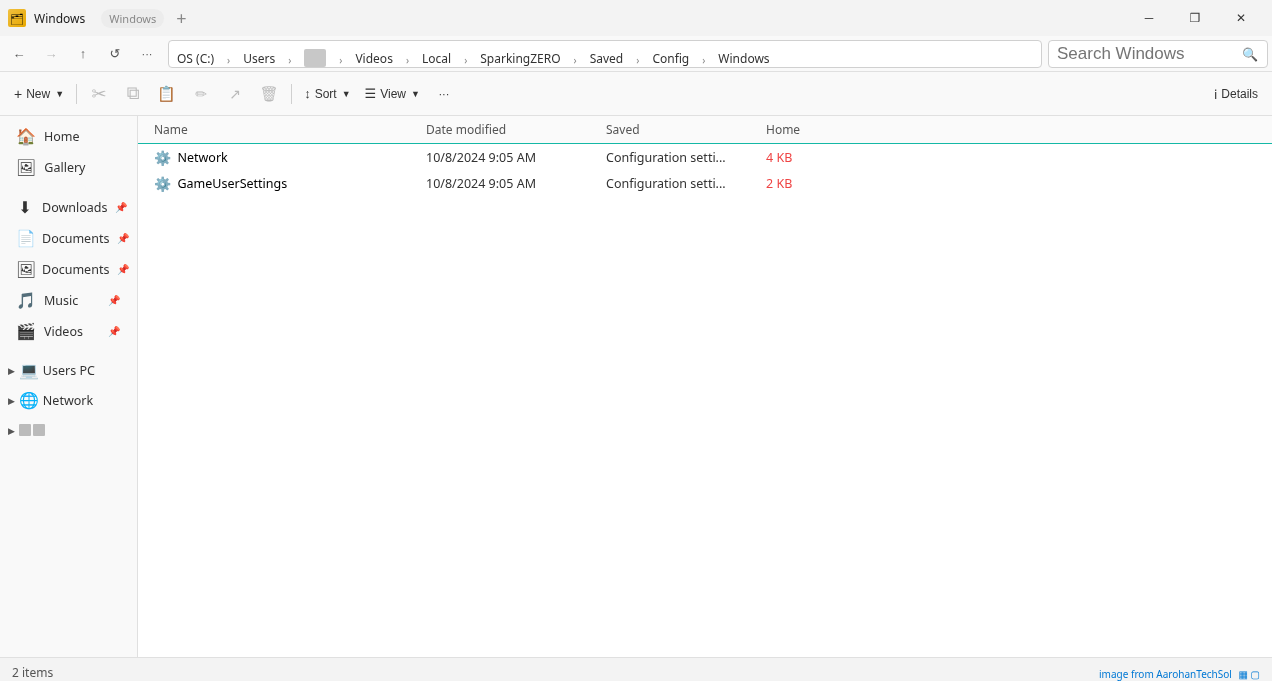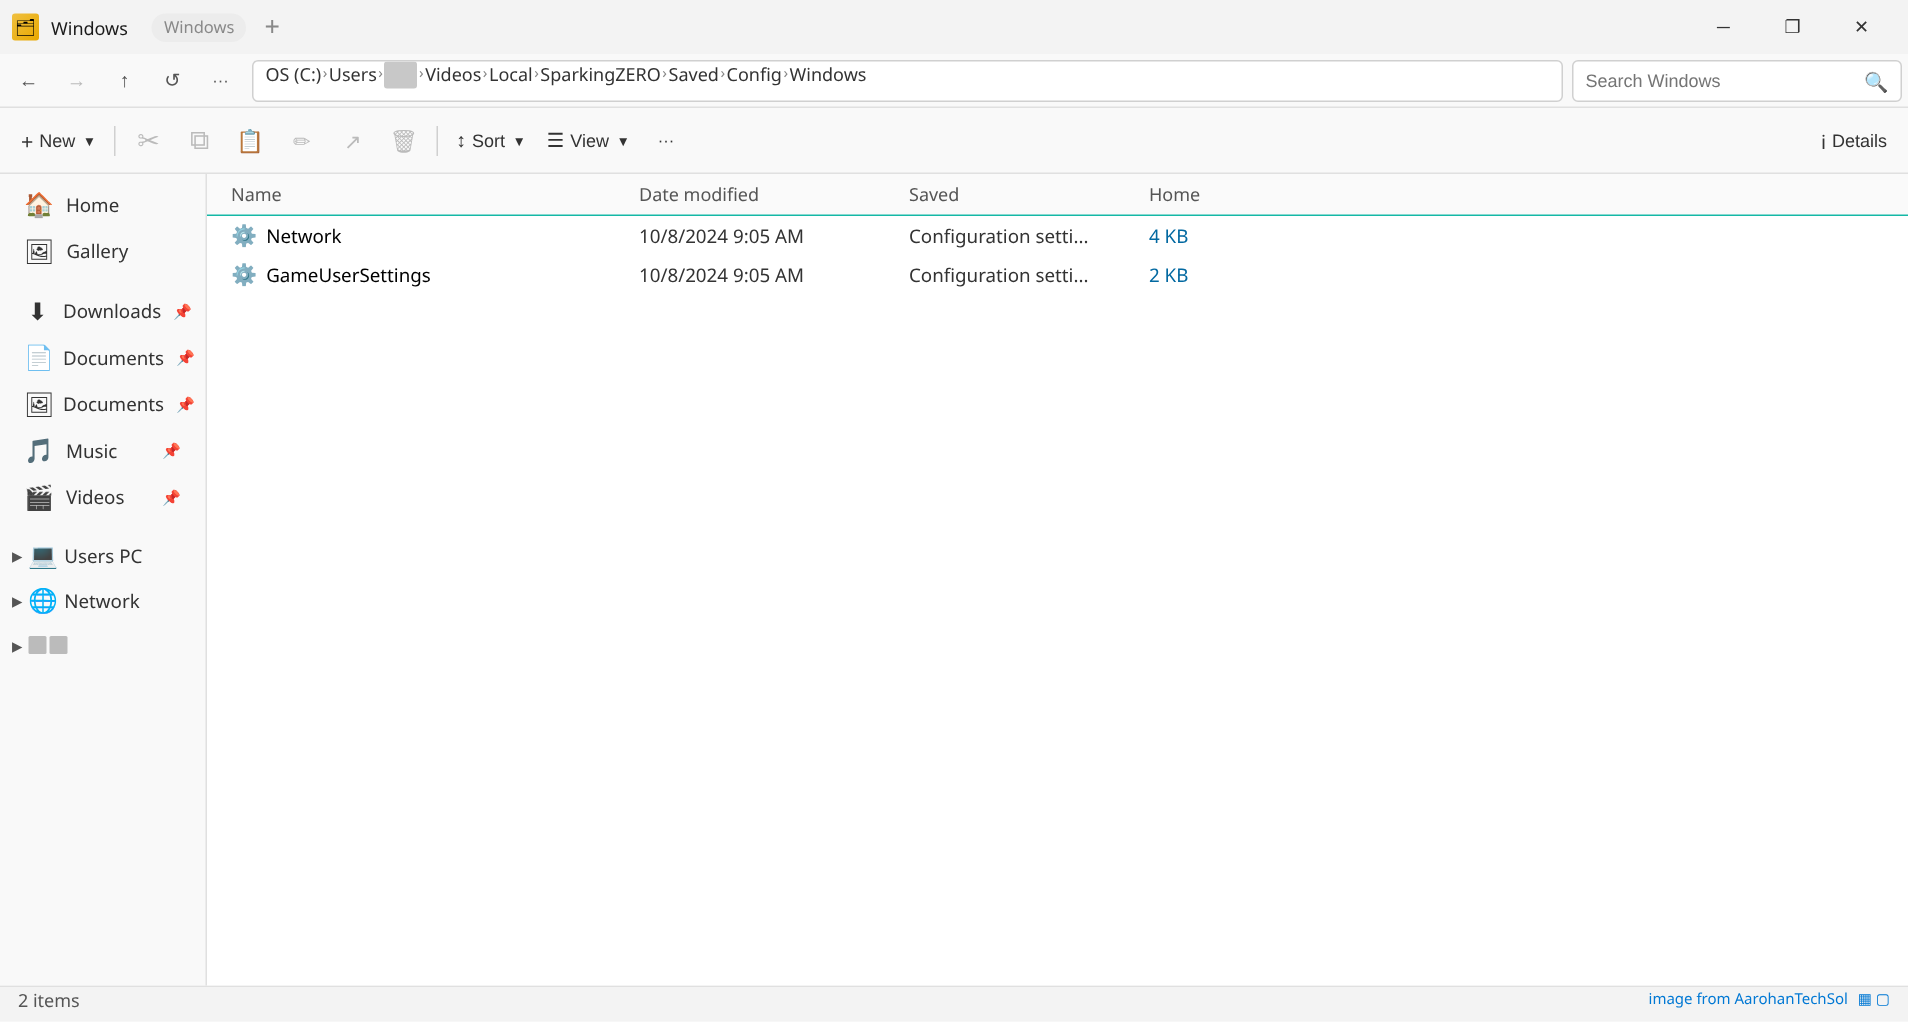--- a/index.html
+++ b/index.html
@@ -80,28 +80,28 @@
       border-radius: 4px;
       color: #555;
       font-size: 13px;
     }
     .nav-btn.disabled { color: #bbb; cursor: default; }
 
     
     .breadcrumb {
       flex: 1;
       display: flex;
-      align-items: flex-start;
+      align-items: flex-end;
       background: white;
       border: 1px solid #d0d0d0;
       border-radius: 4px;
       height: 28px;
       padding: 0 8px;
       margin: 0 4px;
-      gap: 0;
+      gap: 12px;
       font-size: 12px;
       color: #333;
       overflow: hidden;
     }
     .breadcrumb-item {
       color: #333;
       white-space: nowrap;
     }
     .breadcrumb-sep {
       color: #888;
@@ -117,21 +117,21 @@
       border: 1px solid #d0d0d0;
       border-radius: 4px;
       height: 28px;
       width: 220px;
       padding: 0 8px;
       gap: 4px;
     }
     .search-bar input {
       border: none;
       outline: none;
-      font-size: 12px;
+      font-size: 17px;
       color: #888;
       width: 100%;
       background: transparent;
     }
 
     
     .toolbar {
       display: flex;
       align-items: center;
       background: #f9f9f9;
@@ -252,33 +252,33 @@
     .file-row-name {
       display: flex;
       align-items: center;
       width: 280px;
       gap: 6px;
       padding-left: 8px;
       overflow: hidden;
     }
     .file-row-date { width: 180px; color: #333; }
     .file-row-type { width: 160px; color: #333; }
-    .file-row-size { width: 80px; color: #0369a1; }
+    .file-row-size { width: 80px; color: #ef4444; }
     .file-icon {
       font-size: 14px;
       min-width: 16px;
     }
 
     
     .status-bar {
       height: 24px;
       background: #f3f3f3;
       border-top: 1px solid #e0e0e0;
       display: flex;
-      align-items: flex-start;
+      align-items: flex-end;
       padding: 0 12px;
       font-size: 12px;
       color: #555;
       justify-content: space-between;
     }
     .watermark {
       font-size: 10px;
       color: #0078d4;
     }
 

